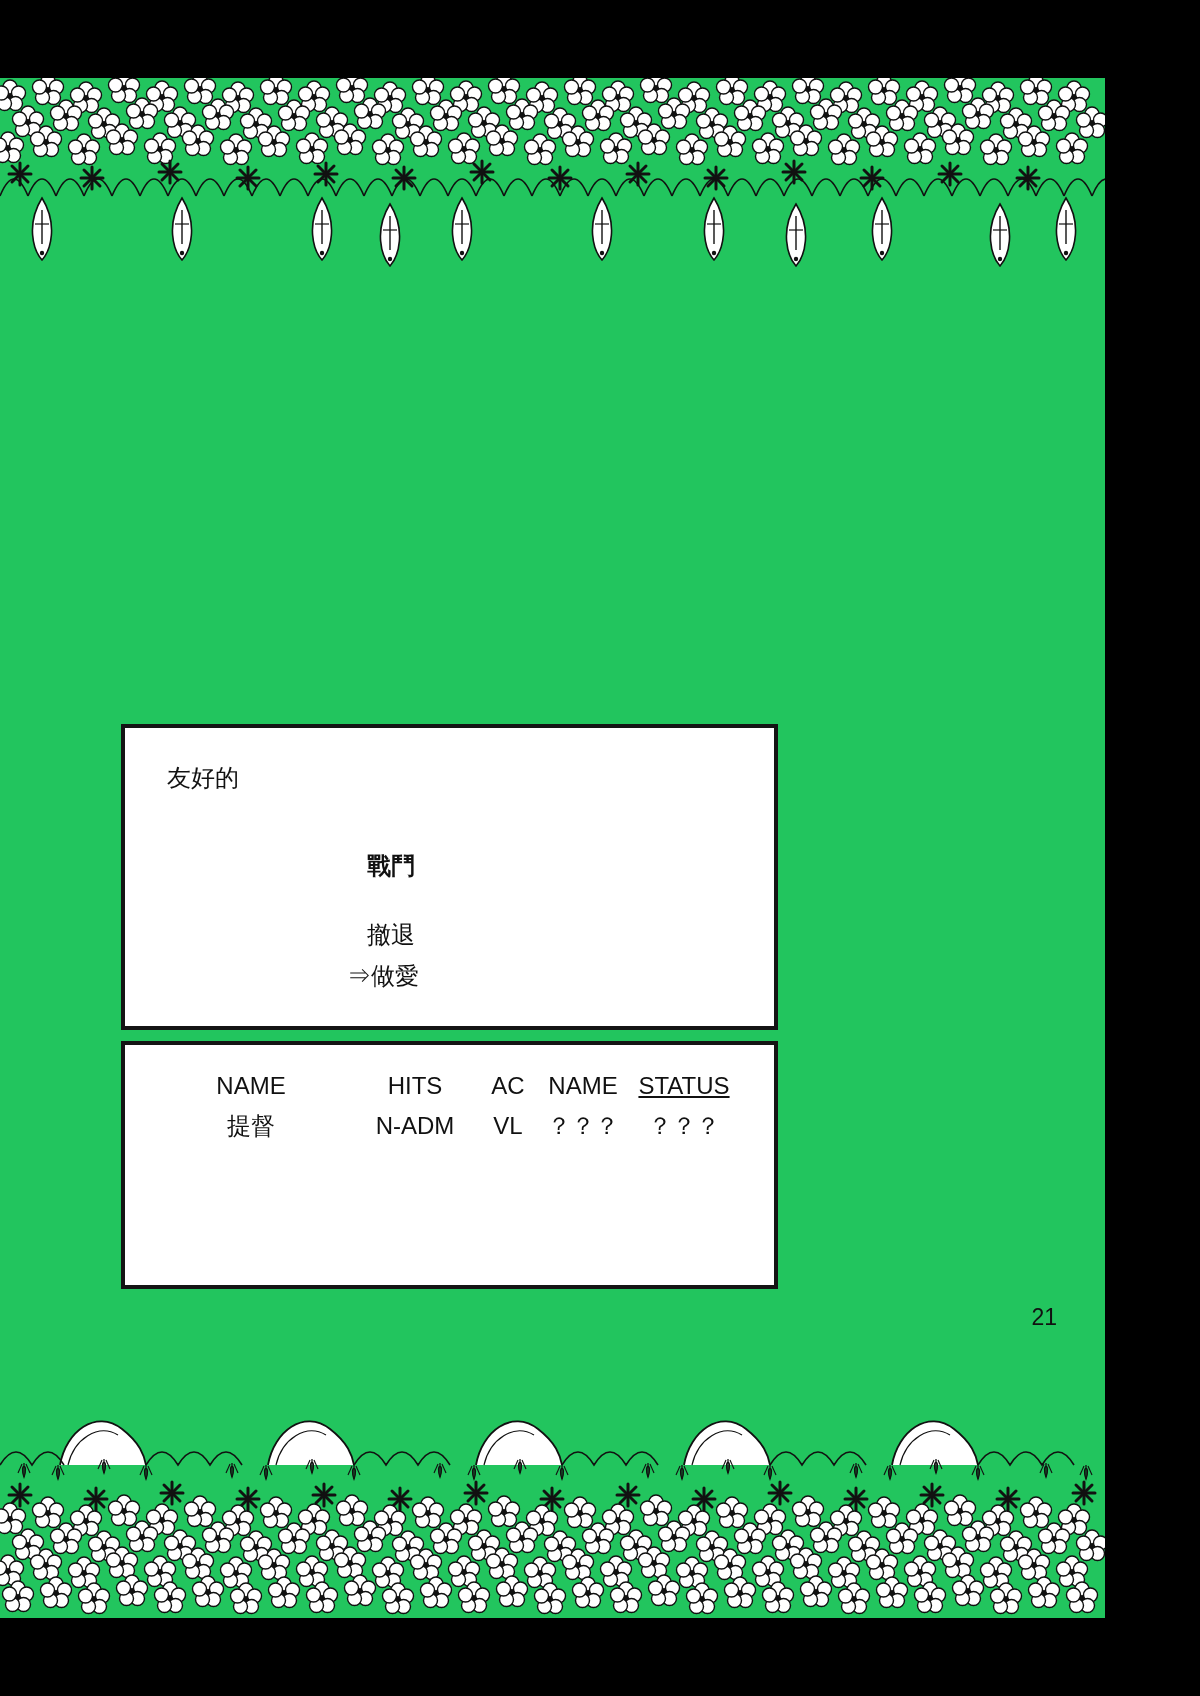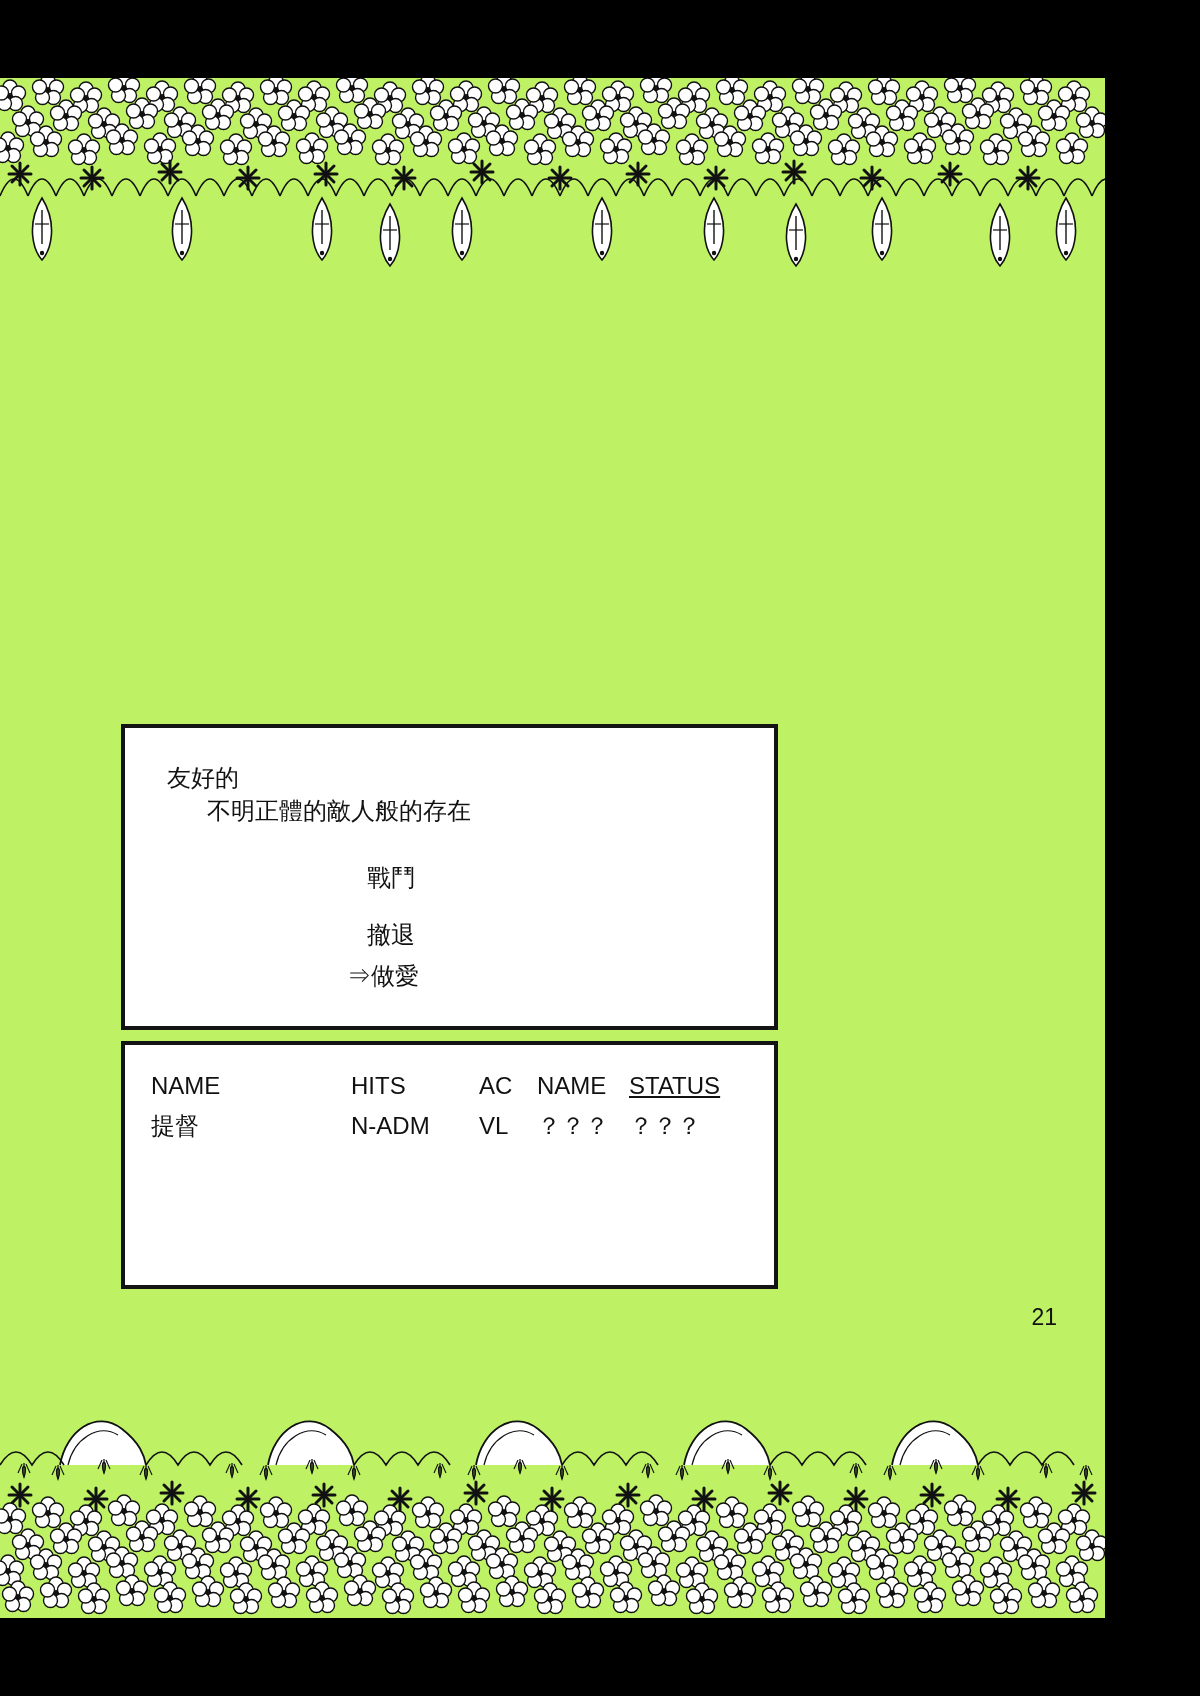--- a/index.html
+++ b/index.html
@@ -12,21 +12,21 @@
     height: 1696px;
     overflow: hidden;
     font-family: "Liberation Sans", sans-serif;
   }
   .page {
     position: absolute;
     left: 0;
     top: 78px;
     width: 1105px;
     height: 1540px;
-    background: #bef264;
+    background: #22c55e;
   }
   
   .lace {
     position: absolute;
     left: 0;
     width: 1105px;
     overflow: hidden;
   }
   .lace-top {
     top: 0;
@@ -59,36 +59,36 @@
   }
   .msg-line {
     color: #111111;
     font-size: 24px;
     line-height: 1.38;
     white-space: pre;
   }
   .msg-1 { position: absolute; left: 42px; top: 33px; }
   .msg-2 { position: absolute; left: 82px; top: 66px; }
   .opt   { position: absolute; left: 242px; font-size: 24px; color: #111111; white-space: pre; }
-  .opt-1 { top: 134px; }
+  .opt-1 { top: 122px; font-weight: bold; }
   .opt-2 { top: 159px; margin-top: 32px; }
   .opt-3 { top: 192px; left: 222px; margin-top: 40px; }
 
   
   .stat-table {
     position: absolute;
     left: 26px;
     top: 27px;
     border-collapse: collapse;
     font-size: 24px;
     color: #111111;
   }
   .stat-table th,
   .stat-table td {
-    text-align: left;
+    text-align: center;
     font-weight: normal;
     padding: 0 0 10px 0;
     white-space: pre;
   }
   .col-name   { width: 200px; }
   .col-class  { width: 128px; }
   .col-ac     { width: 58px;  }
   .col-hits   { width: 92px;  }
   .col-status { width: 110px; text-decoration: underline; }
 
@@ -311,21 +311,20 @@
           <use href="#pendant" x="882" y="120"></use>
           <use href="#pendant" x="1000" y="126"></use>
           <use href="#pendant" x="1066" y="120"></use>
         </g>
       </g>
     </svg>
   </div>
 
   <div class="win win-message">
     <div class="msg-line msg-1">友好的</div>
-    <div class="msg-line msg-2">不明正體的敵人般的存在</div>
 
     <div class="opt opt-1">戰鬥</div>
     <div class="opt opt-2">撤退</div>
     <div class="opt opt-3">⇒做愛</div>
   </div>
 
   <div class="win win-status">
     <table class="stat-table">
       <thead>
         <tr>

